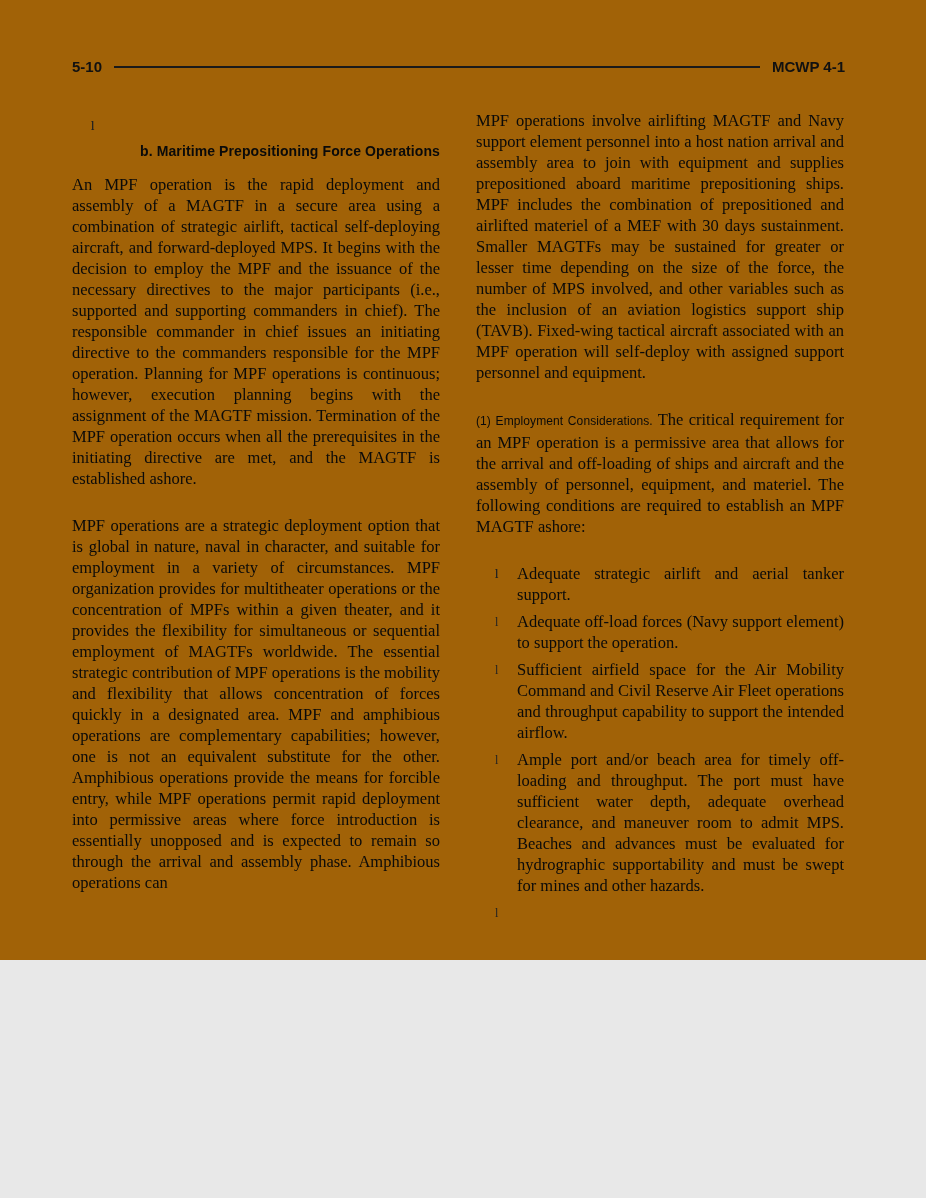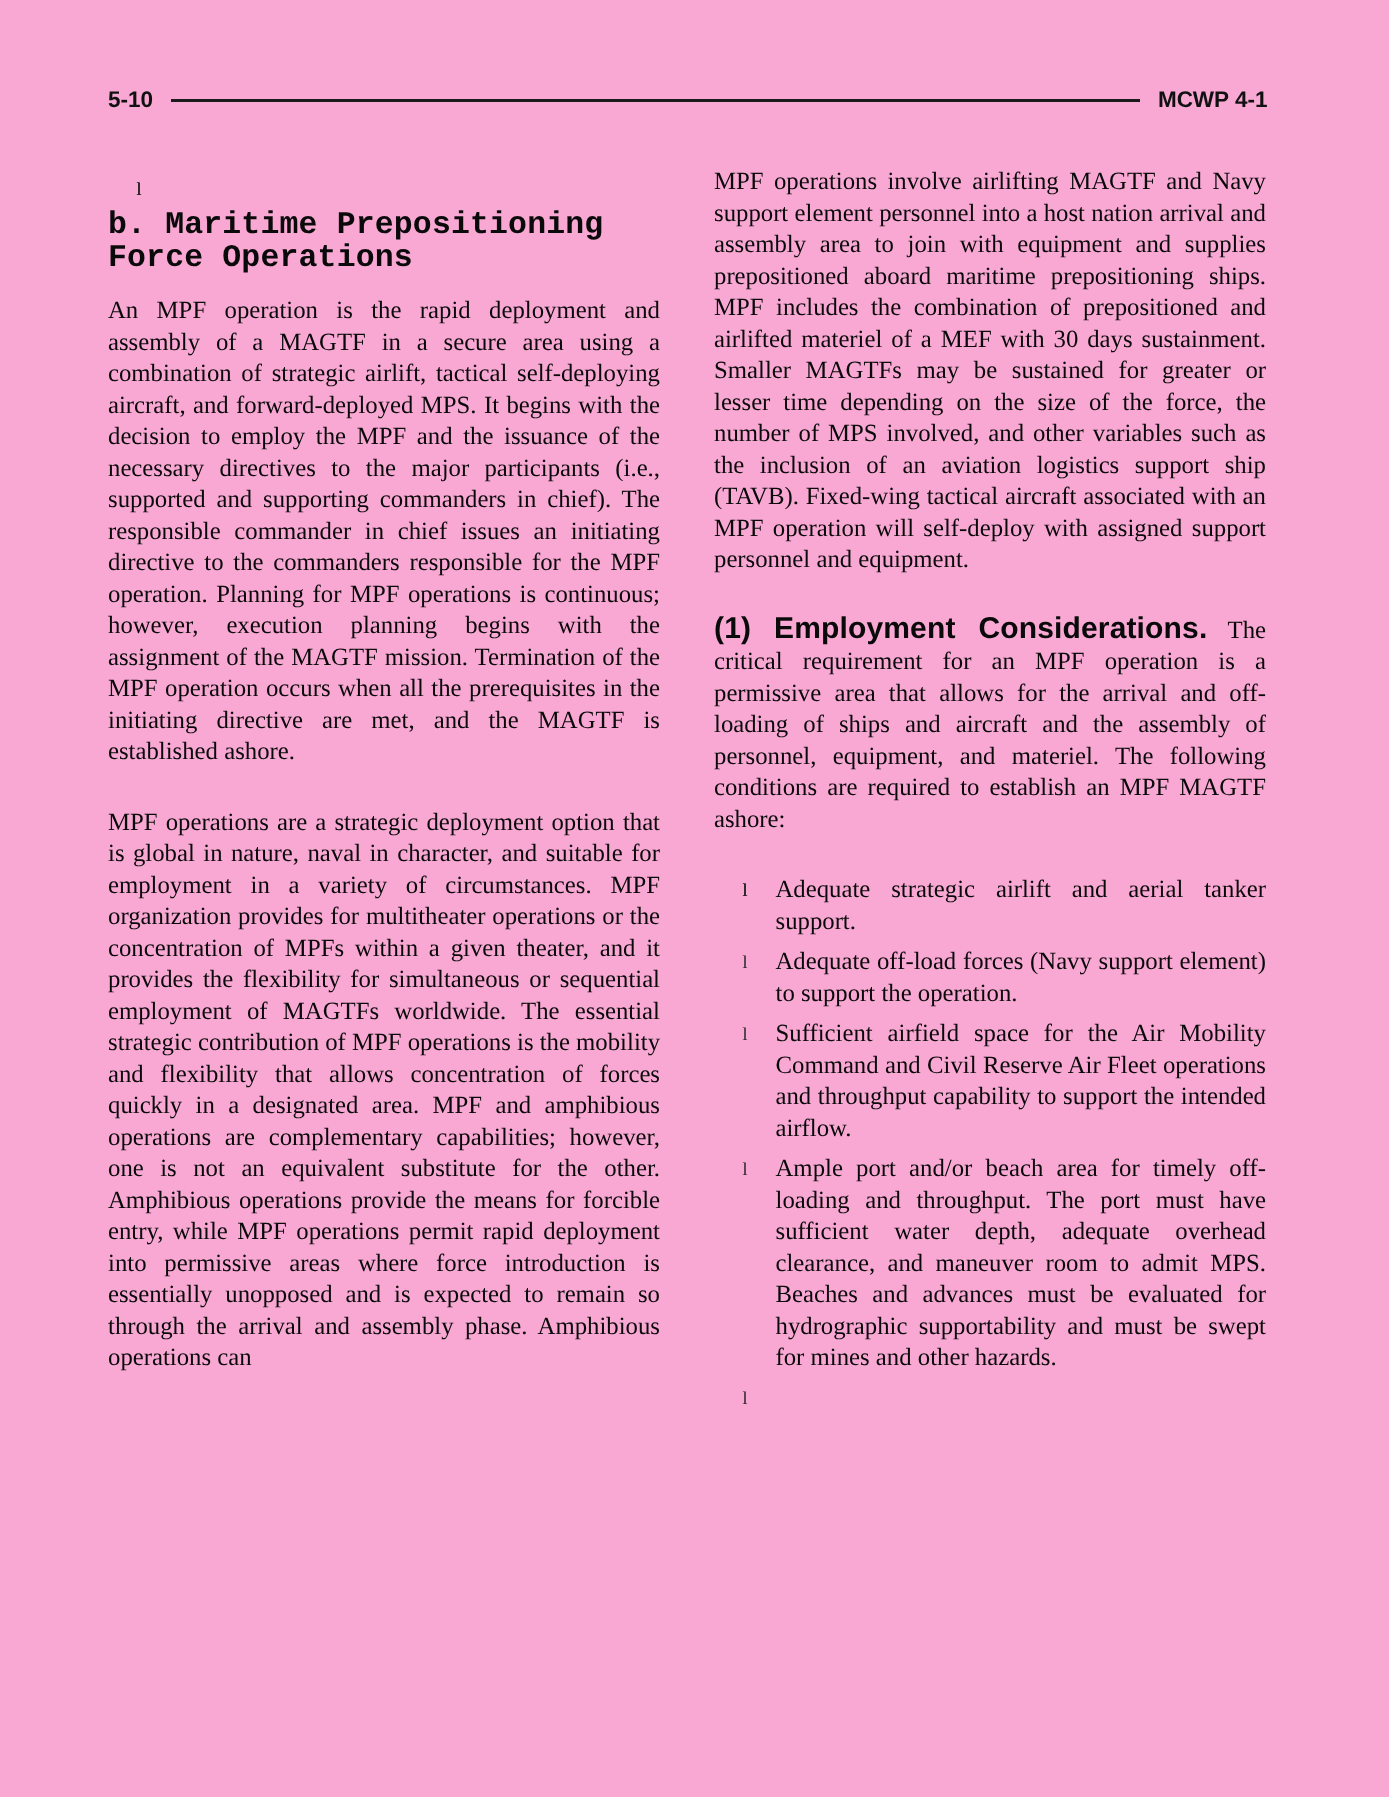--- a/index.html
+++ b/index.html
@@ -4,22 +4,22 @@
 <style>
   * { margin: 0; padding: 0; box-sizing: border-box; }
   html, body { background: #e8e8e8; }
   body {
     width: 926px; height: 1198px;
     font-family: "Liberation Serif", serif;
     color: #0a0a0a;
   }
   .page {
     position: relative;
-    width: 926px; height: 1198px;
-    background: #f9a8d4;
+    width: 926px; height: 960px;
+    background: #a16207;
     overflow: hidden;
   }
   
   .header {
     position: absolute;
     top: 58px; left: 72px; right: 81px;
     display: flex; align-items: center; gap: 12px;
     font-family: "Liberation Sans", sans-serif;
     font-weight: 700; font-size: 15px;
     color: #111;
@@ -44,28 +44,28 @@
   ul.blist li { position: relative; padding-left: 41px; }
   ul.blist li + li { margin-top: 5px; }
   ul.blist .marker {
     position: absolute; left: 19px; top: 1px;
     font-size: 12px; line-height: 21px; color: #222;
   }
   .rcol ul.blist { margin-bottom: 0; margin-top: 2px; }
   .rcol ul.blist li + li { margin-top: 6px; }
   
   h2.section {
-    font-family: Liberation Mono, monospace;
-    font-weight: 700; font-size: 21px; line-height: 22px;
-    text-align: left; letter-spacing: 0.1px;
+    font-family: Liberation Sans, sans-serif;
+    font-weight: 700; font-size: 14px; line-height: 22px;
+    text-align: right; letter-spacing: 0.1px;
     margin: 0 0 12px 0;
   }
   .runin {
     font-family: "Liberation Sans", sans-serif;
-    font-weight: 700; font-size: 20px;
+    font-weight: 400; font-size: 12px;
     letter-spacing: 0.1px;
   }
   .employment { margin-bottom: 24px; }
 </style>
 </head>
 <body>
 
 <div class="page">
 
   <div class="header">

